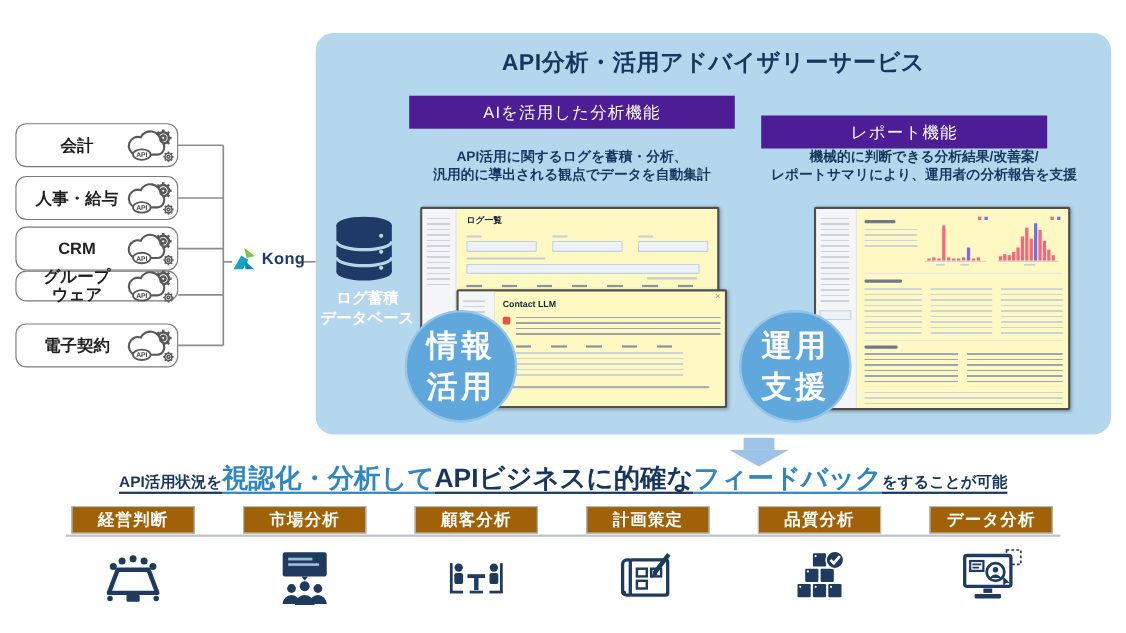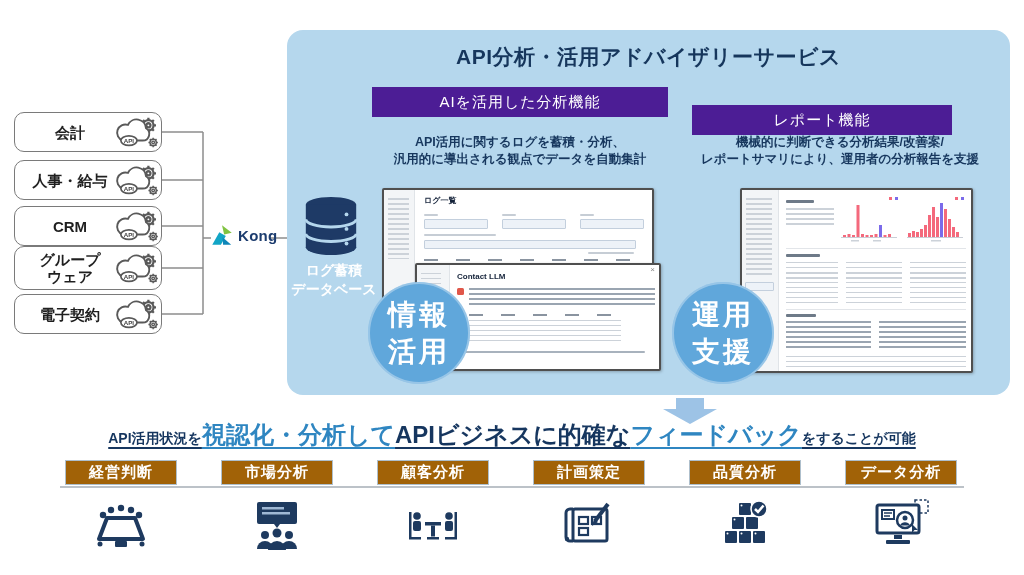--- a/index.html
+++ b/index.html
@@ -32,21 +32,21 @@
               color:#17375e;line-height:17px;white-space:pre-line;}
   .panel-desc.left{left:85px;width:296px;}
   .panel-desc.right{left:405px;width:296px;}
 
   
   .db-icon{position:absolute;left:13px;top:164px;}
   .db-label{position:absolute;left:-8px;top:231px;width:110px;text-align:center;color:#fff;
             font-weight:bold;font-size:14px;line-height:19px;white-space:pre-line;}
 
   
-  .shot{position:absolute;background:#ffffff;border:2px solid #4f4f4f;border-radius:2px;
+  .shot{position:absolute;background:#fef9c3;border:2px solid #4f4f4f;border-radius:2px;
         box-shadow:1px 1px 3px rgba(0,0,0,.25);box-sizing:border-box;overflow:hidden;}
   .shot-loglist{left:95px;top:158px;width:272px;height:133px;z-index:1;}
   .shot-contact{left:128px;top:233px;width:246px;height:108px;z-index:2;}
   .shot-report{left:453px;top:158px;width:233px;height:185px;z-index:1;}
 
   .side{position:absolute;left:0;top:0;bottom:0;background:#f3f5f7;border-right:1px solid #e0e4e8;}
   .sk{position:absolute;height:2px;border-radius:1px;background:#a8b2bd;}
   .sk.dark{background:#6e7a88;}
   .sk.light{background:#c6cdd5;}
   .txtlines{position:absolute;background:repeating-linear-gradient(to bottom,#9aa5b1 0 1.5px,transparent 1.5px 5px);}
@@ -137,21 +137,21 @@
     <svg class="cloud-api" width="46" height="38" viewBox="0 0 48 40">
         <use href="#cloudapi"></use>
       </svg>
   </div>
   <div class="src-box" style="top:206px;height:40px">
     <span class="src-label">CRM</span>
     <svg class="cloud-api" width="46" height="38" viewBox="0 0 48 40">
         <use href="#cloudapi"></use>
       </svg>
   </div>
-  <div class="src-box" style="top:246px;height:44px">
+  <div class="src-box" style="top:246px;height:28px">
     <span class="src-label">グループ
 ウェア</span>
     <svg class="cloud-api" width="46" height="38" viewBox="0 0 48 40">
         <use href="#cloudapi"></use>
       </svg>
   </div>
   <div class="src-box" style="top:294px;height:40px">
     <span class="src-label">電子契約</span>
     <svg class="cloud-api" width="46" height="38" viewBox="0 0 48 40">
         <use href="#cloudapi"></use>

